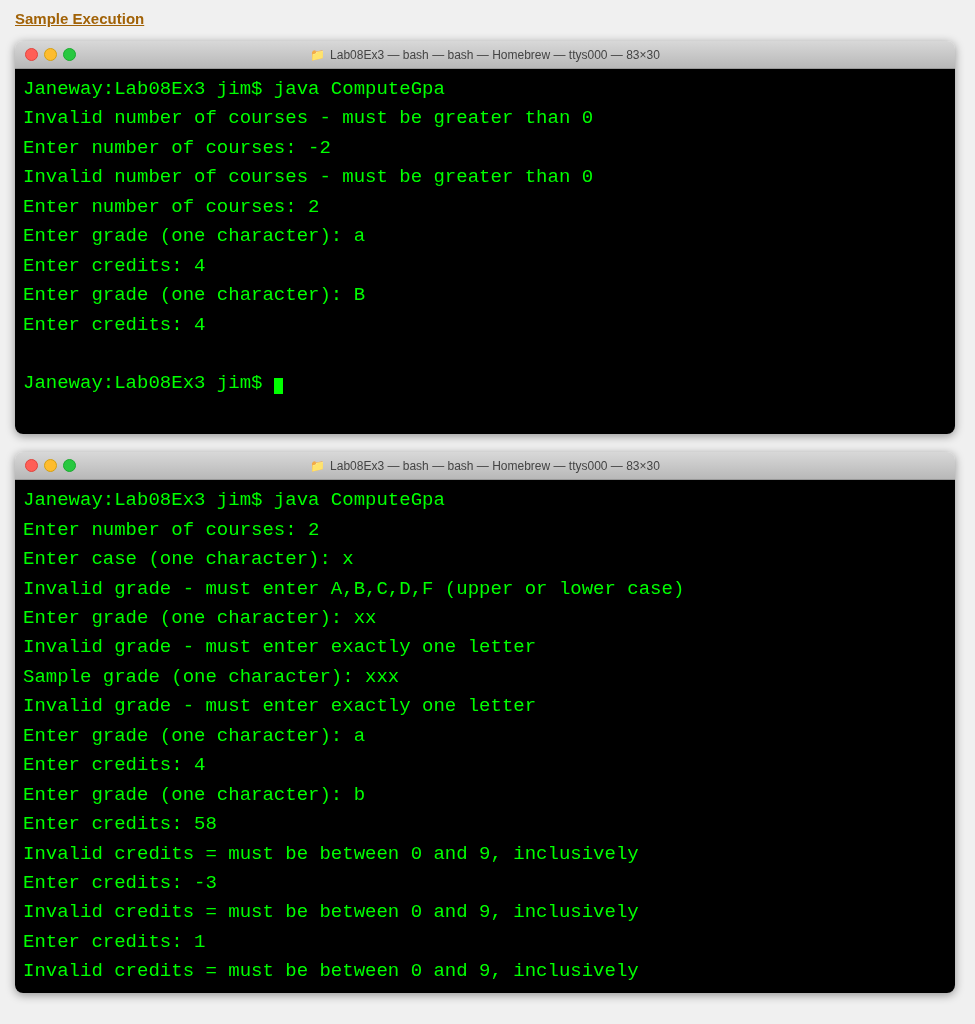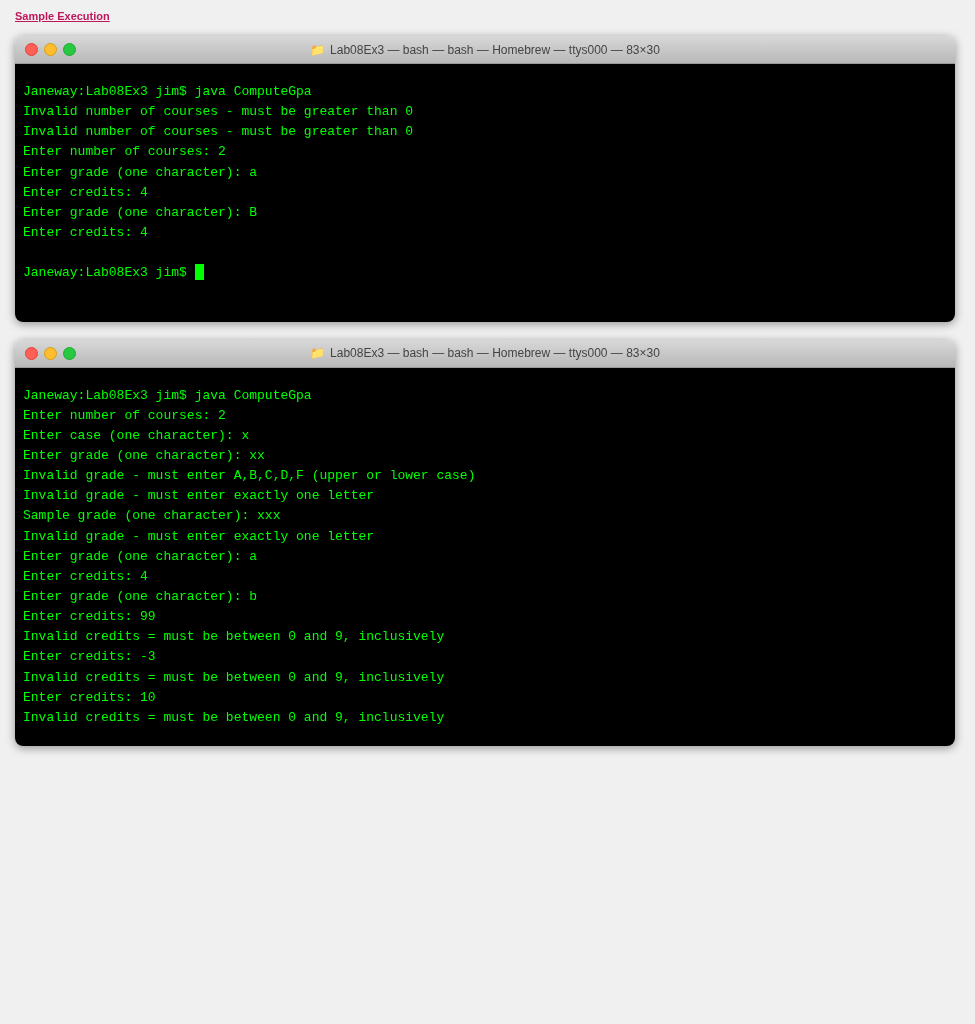--- a/index.html
+++ b/index.html
@@ -11,24 +11,24 @@
     body {
       background: #f0f0f0;
       font-family: Arial, sans-serif;
       width: 975px;
       min-height: 1024px;
       padding: 10px 15px;
     }
 
     .page-title {
       font-weight: bold;
-      font-size: 11px;
+      font-size: 15px;
       text-decoration: underline;
       margin-bottom: 14px;
-      color: #be185d;
+      color: #a16207;
     }
 
     .terminal-window {
       width: 940px;
       border-radius: 8px;
       overflow: hidden;
       box-shadow: 0 2px 10px rgba(0,0,0,0.4);
       margin-bottom: 18px;
     }
 
@@ -69,23 +69,23 @@
       align-items: center;
       gap: 5px;
     }
 
     .folder-icon {
       font-size: 12px;
     }
 
     .terminal-body {
       background: #000;
-      padding: 18px 8px;
+      padding: 6px 8px;
       font-family: 'Courier New', Courier, monospace;
-      font-size: 13px;
+      font-size: 19px;
       color: #00ff00;
       line-height: 1.55;
     }
 
     .terminal-body .line {
       display: block;
       white-space: pre;
     }
 
     .cursor {
@@ -114,20 +114,21 @@
       <div class="traffic-light tl-green"></div>
     </div>
     <div class="terminal-title">
       <span class="folder-icon">📁</span>
       <span>Lab08Ex3 — bash — bash — Homebrew — ttys000 — 83×30</span>
     </div>
   </div>
   <div class="terminal-body">
     <span class="line">Janeway:Lab08Ex3 jim$ java ComputeGpa</span>
     <span class="line">Invalid number of courses - must be greater than 0</span>
+    <span class="line">Enter number of courses: -2</span>
     <span class="line">Invalid number of courses - must be greater than 0</span>
     <span class="line">Enter number of courses: 2</span>
     <span class="line">Enter grade (one character): a</span>
     <span class="line">Enter credits: 4</span>
     <span class="line">Enter grade (one character): B</span>
     <span class="line">Enter credits: 4</span>
     <span class="empty-line"></span>
     <span class="line"><span>Janeway:Lab08Ex3 jim$ </span><span class="cursor"></span></span>
     <span class="empty-line"></span>
   </div>
@@ -142,28 +143,28 @@
     </div>
     <div class="terminal-title">
       <span class="folder-icon">📁</span>
       <span>Lab08Ex3 — bash — bash — Homebrew — ttys000 — 83×30</span>
     </div>
   </div>
   <div class="terminal-body">
     <span class="line">Janeway:Lab08Ex3 jim$ java ComputeGpa</span>
     <span class="line">Enter number of courses: 2</span>
     <span class="line">Enter case (one character): x</span>
+    <span class="line">Invalid grade - must enter A,B,C,D,F (upper or lower case)</span>
     <span class="line">Enter grade (one character): xx</span>
-    <span class="line">Invalid grade - must enter A,B,C,D,F (upper or lower case)</span>
     <span class="line">Invalid grade - must enter exactly one letter</span>
     <span class="line">Sample grade (one character): xxx</span>
     <span class="line">Invalid grade - must enter exactly one letter</span>
     <span class="line">Enter grade (one character): a</span>
     <span class="line">Enter credits: 4</span>
     <span class="line">Enter grade (one character): b</span>
-    <span class="line">Enter credits: 99</span>
+    <span class="line">Enter credits: 58</span>
     <span class="line">Invalid credits = must be between 0 and 9, inclusively</span>
     <span class="line">Enter credits: -3</span>
     <span class="line">Invalid credits = must be between 0 and 9, inclusively</span>
-    <span class="line">Enter credits: 10</span>
+    <span class="line">Enter credits: 1</span>
     <span class="line">Invalid credits = must be between 0 and 9, inclusively</span>
   </div>
 </div>
 
 </body></html>

